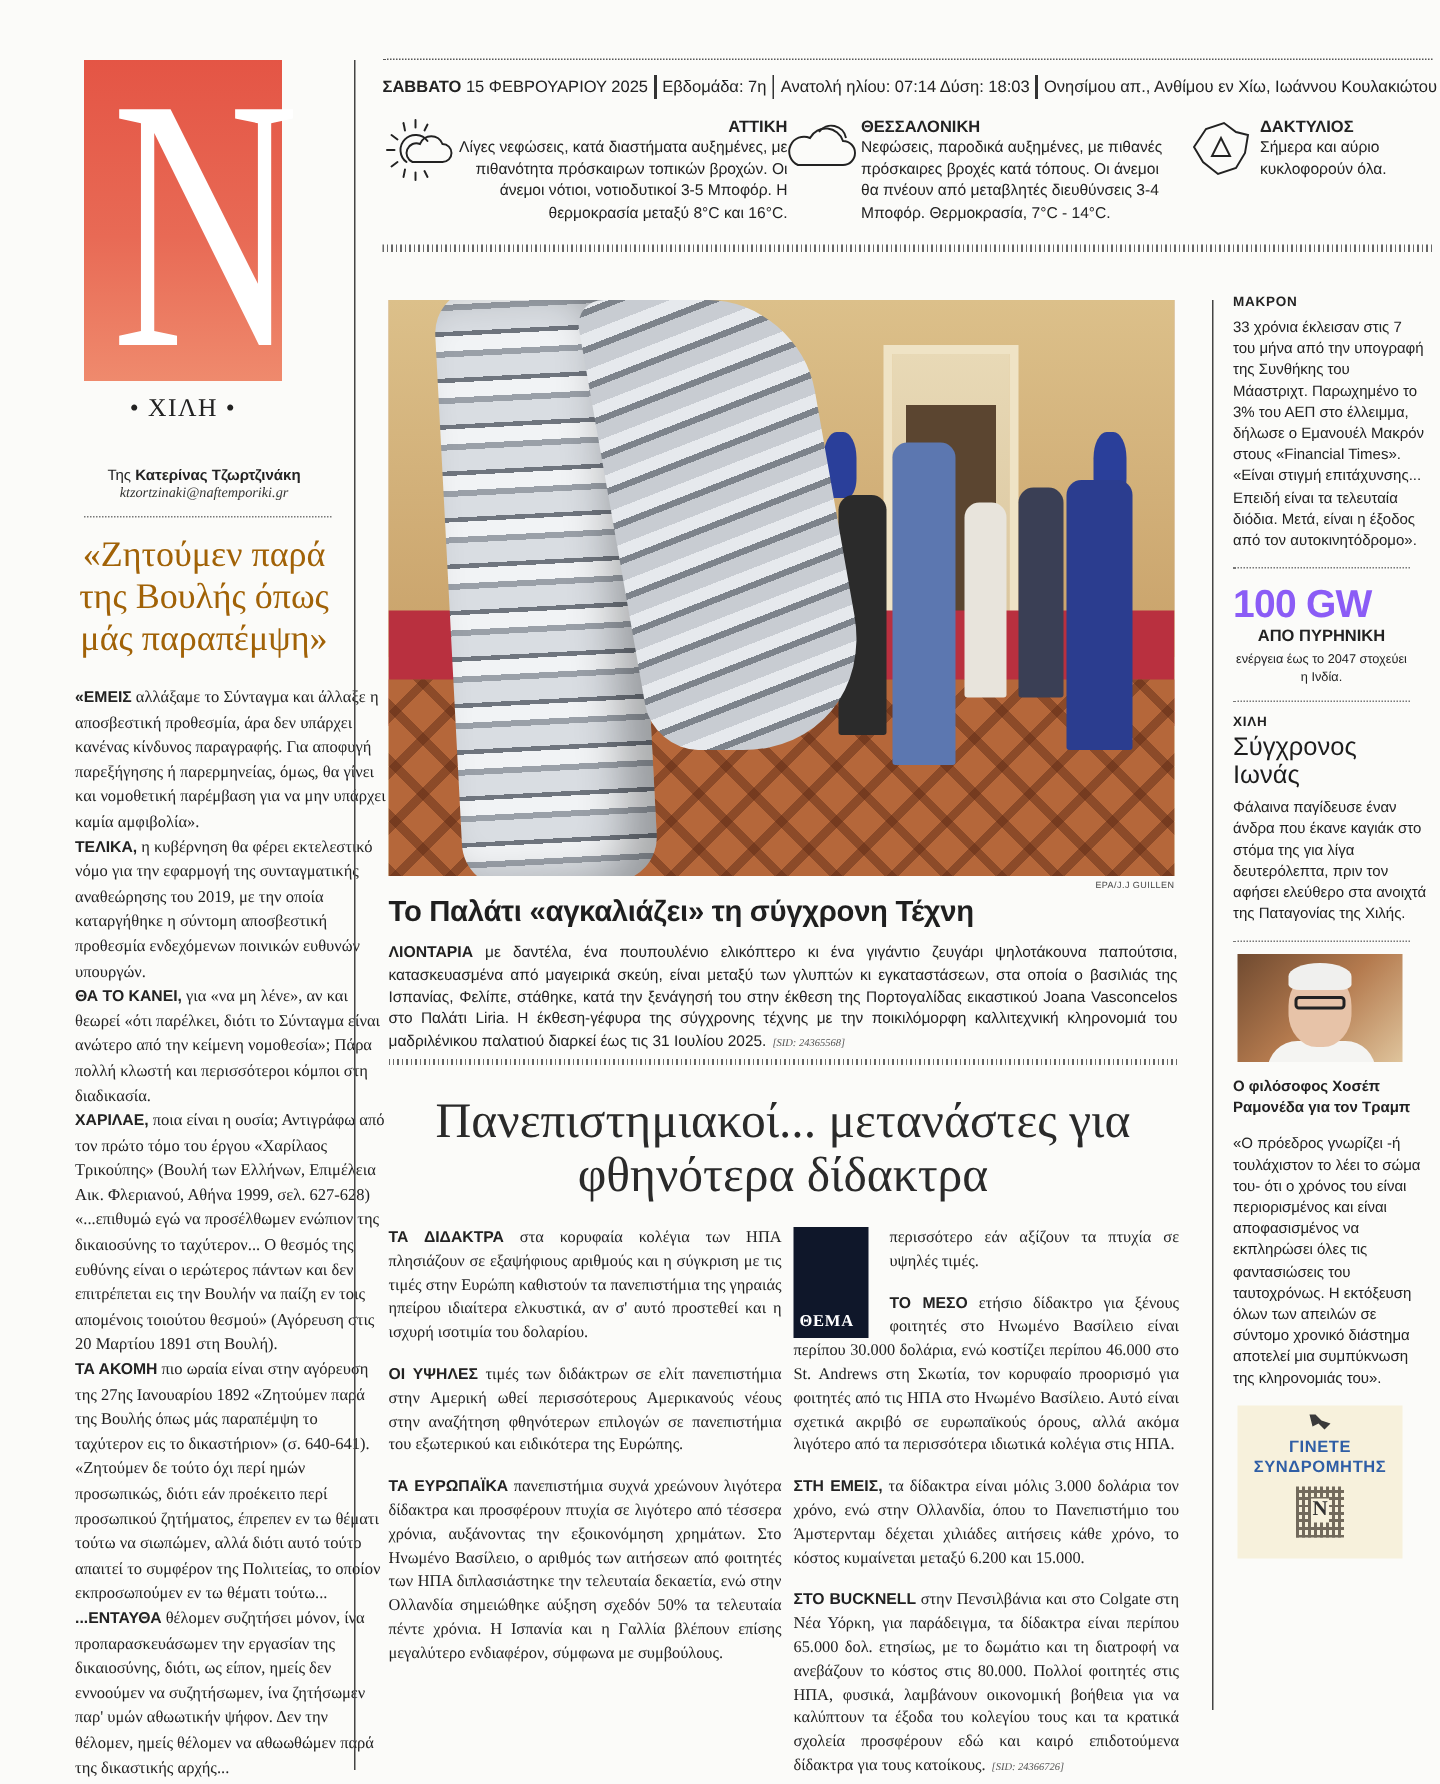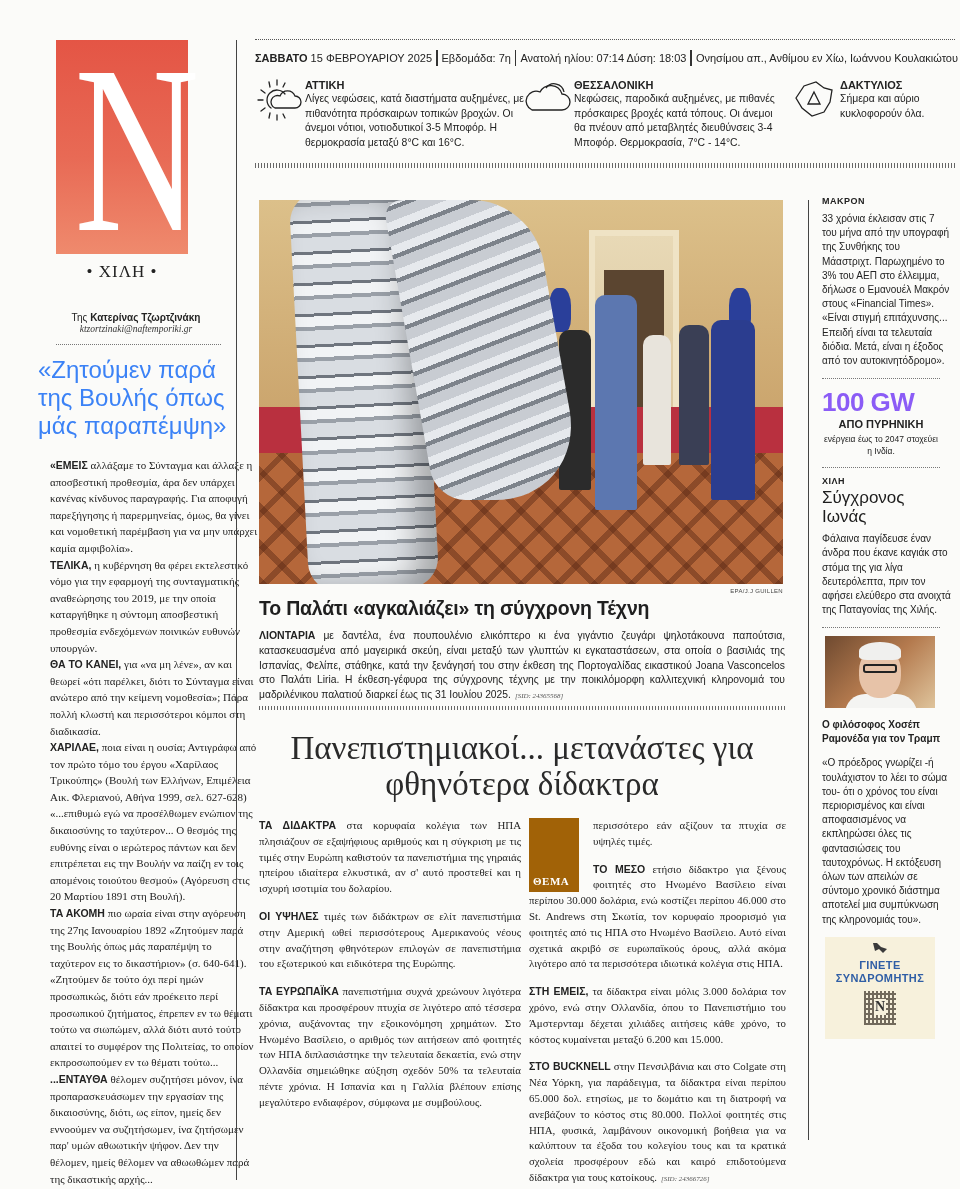--- a/index.html
+++ b/index.html
@@ -13,42 +13,42 @@
   #logo-letter { position: absolute; left: 0; top: 4px; width: 132px; text-align: center;
     font-family: "Liberation Serif", serif; font-size: 240px; line-height: 210px; color: #fff;
     font-weight: normal; transform: scaleX(0.72); transform-origin: center; }
   #section-label { position: absolute; left: 18px; top: 262px; width: 132px; text-align: center;
     font-family: "Liberation Serif", serif; font-size: 17px; letter-spacing: 1px; color: #222; }
   #author { position: absolute; left: 0; top: 312px; width: 196px; text-align: center; font-size: 10px; color: #222; }
   #author b { font-weight: bold; }
   #email { position: absolute; left: 0; top: 324px; width: 196px; text-align: center;
     font-family: "Liberation Serif", serif; font-style: italic; font-size: 9.5px; color: #333; }
   #left-dots { position: absolute; left: 18px; top: 344px; width: 165px; border-top: 1px dotted #777; }
-  #left-headline { position: absolute; left: 0; top: 356px; width: 196px; 
-    font-family: Liberation Sans, sans-serif; font-size: 24px; line-height: 28px; color: #3b82f6; }
+  #left-headline { position: absolute; left: 0; top: 356px; width: 196px; text-align: center;
+    font-family: Liberation Serif, serif; font-size: 24px; line-height: 28px; color: #a16207; }
   #left-body { position: absolute; left: 12px; top: 457px; width: 210px;
     font-family: "Liberation Serif", serif; font-size: 11px; line-height: 16.6px; color: #222; }
   #left-body p { margin: 0; }
   .lead { font-family: "Liberation Sans", sans-serif; font-weight: bold; font-size: 10.5px; }
   .ref { font-family: "Liberation Serif", serif; font-style: italic; font-size: 7px; color: #555; margin-left: 4px; }
 
   
   .vline { position: absolute; width: 1px; background: #444; }
 
   
   #top-dots-1 { position: absolute; left: 255px; top: 39px; width: 700px; border-top: 1px dotted #555; }
   #dateline { position: absolute; left: 255px; top: 50px; width: 705px; font-size: 11px; color: #222; white-space: nowrap; display: flex; align-items: center; }
   #dateline .sep { display: inline-block; width: 1.5px; height: 16px; background: #333; margin: 0 4px; }
   #dateline b { font-weight: bold; }
 
   .weather { position: absolute; top: 78px; display: flex; }
   .weather .wicon { width: 50px; height: 44px; flex: none; }
   .weather .wtext { font-size: 10.4px; line-height: 14.5px; color: #222; }
   .weather .wtitle { font-weight: bold; font-size: 11px; line-height: 14px; }
-  #w-attica { left: 255px; width: 270px; }
+  #w-attica { left: 255px; width: 270px; text-align: right; }
   #w-thess { left: 524px; width: 260px; }
   #w-daktylios { left: 790px; width: 170px; }
 
   #top-dots-2 { position: absolute; left: 255px; top: 163px; width: 700px; height: 5px;
     background: repeating-linear-gradient(90deg, #666 0 1px, transparent 1px 3px); }
 
   
   #photo { position: absolute; left: 259px; top: 200px; width: 524px; height: 384px; overflow: hidden;
     background: #c9a06d; }
   #photo .wall { position: absolute; left: 0; top: 0; width: 100%; height: 62%;
@@ -82,21 +82,21 @@
     background: repeating-linear-gradient(90deg, #666 0 1px, transparent 1px 3px); }
 
   #main-headline { position: absolute; left: 259px; top: 730px; width: 526px; text-align: center;
     font-family: "Liberation Serif", serif; font-size: 33px; line-height: 36px; color: #2a2a2a; }
 
   .article-col { position: absolute; font-family: "Liberation Serif", serif; font-size: 10.9px;
     line-height: 15.8px; color: #222; text-align: justify; }
   .article-col p { margin-bottom: 12px; }
   #col-a { left: 259px; top: 818px; width: 262px; }
   #col-b { left: 529px; top: 818px; width: 257px; }
-  #thema-box { float: left; width: 50px; height: 66px; background: #a16207; margin: 0 14px 0 0;
+  #thema-box { float: left; width: 50px; height: 66px; background: #0f172a; margin: 0 14px 0 0;
     position: relative; shape-outside: margin-box; height: 74px; }
   #thema-box .lbl { position: absolute; left: 4px; bottom: 2px; font-size: 11px; font-weight: bold;
     color: #fff; letter-spacing: 0.5px; }
 
   
   #right-col { position: absolute; left: 822px; top: 196px; width: 130px; }
   .rc-kicker { font-size: 9px; font-weight: bold; letter-spacing: 0.5px; color: #222; }
   .rc-title { font-size: 17px; line-height: 19px; color: #1d1d1d; margin-top: 2px; }
   .rc-body { font-size: 10px; line-height: 14.2px; color: #222; margin-top: 6px; }
   .rc-dots { border-top: 1px dotted #777; margin: 10px 0 8px 0; width: 118px; }

